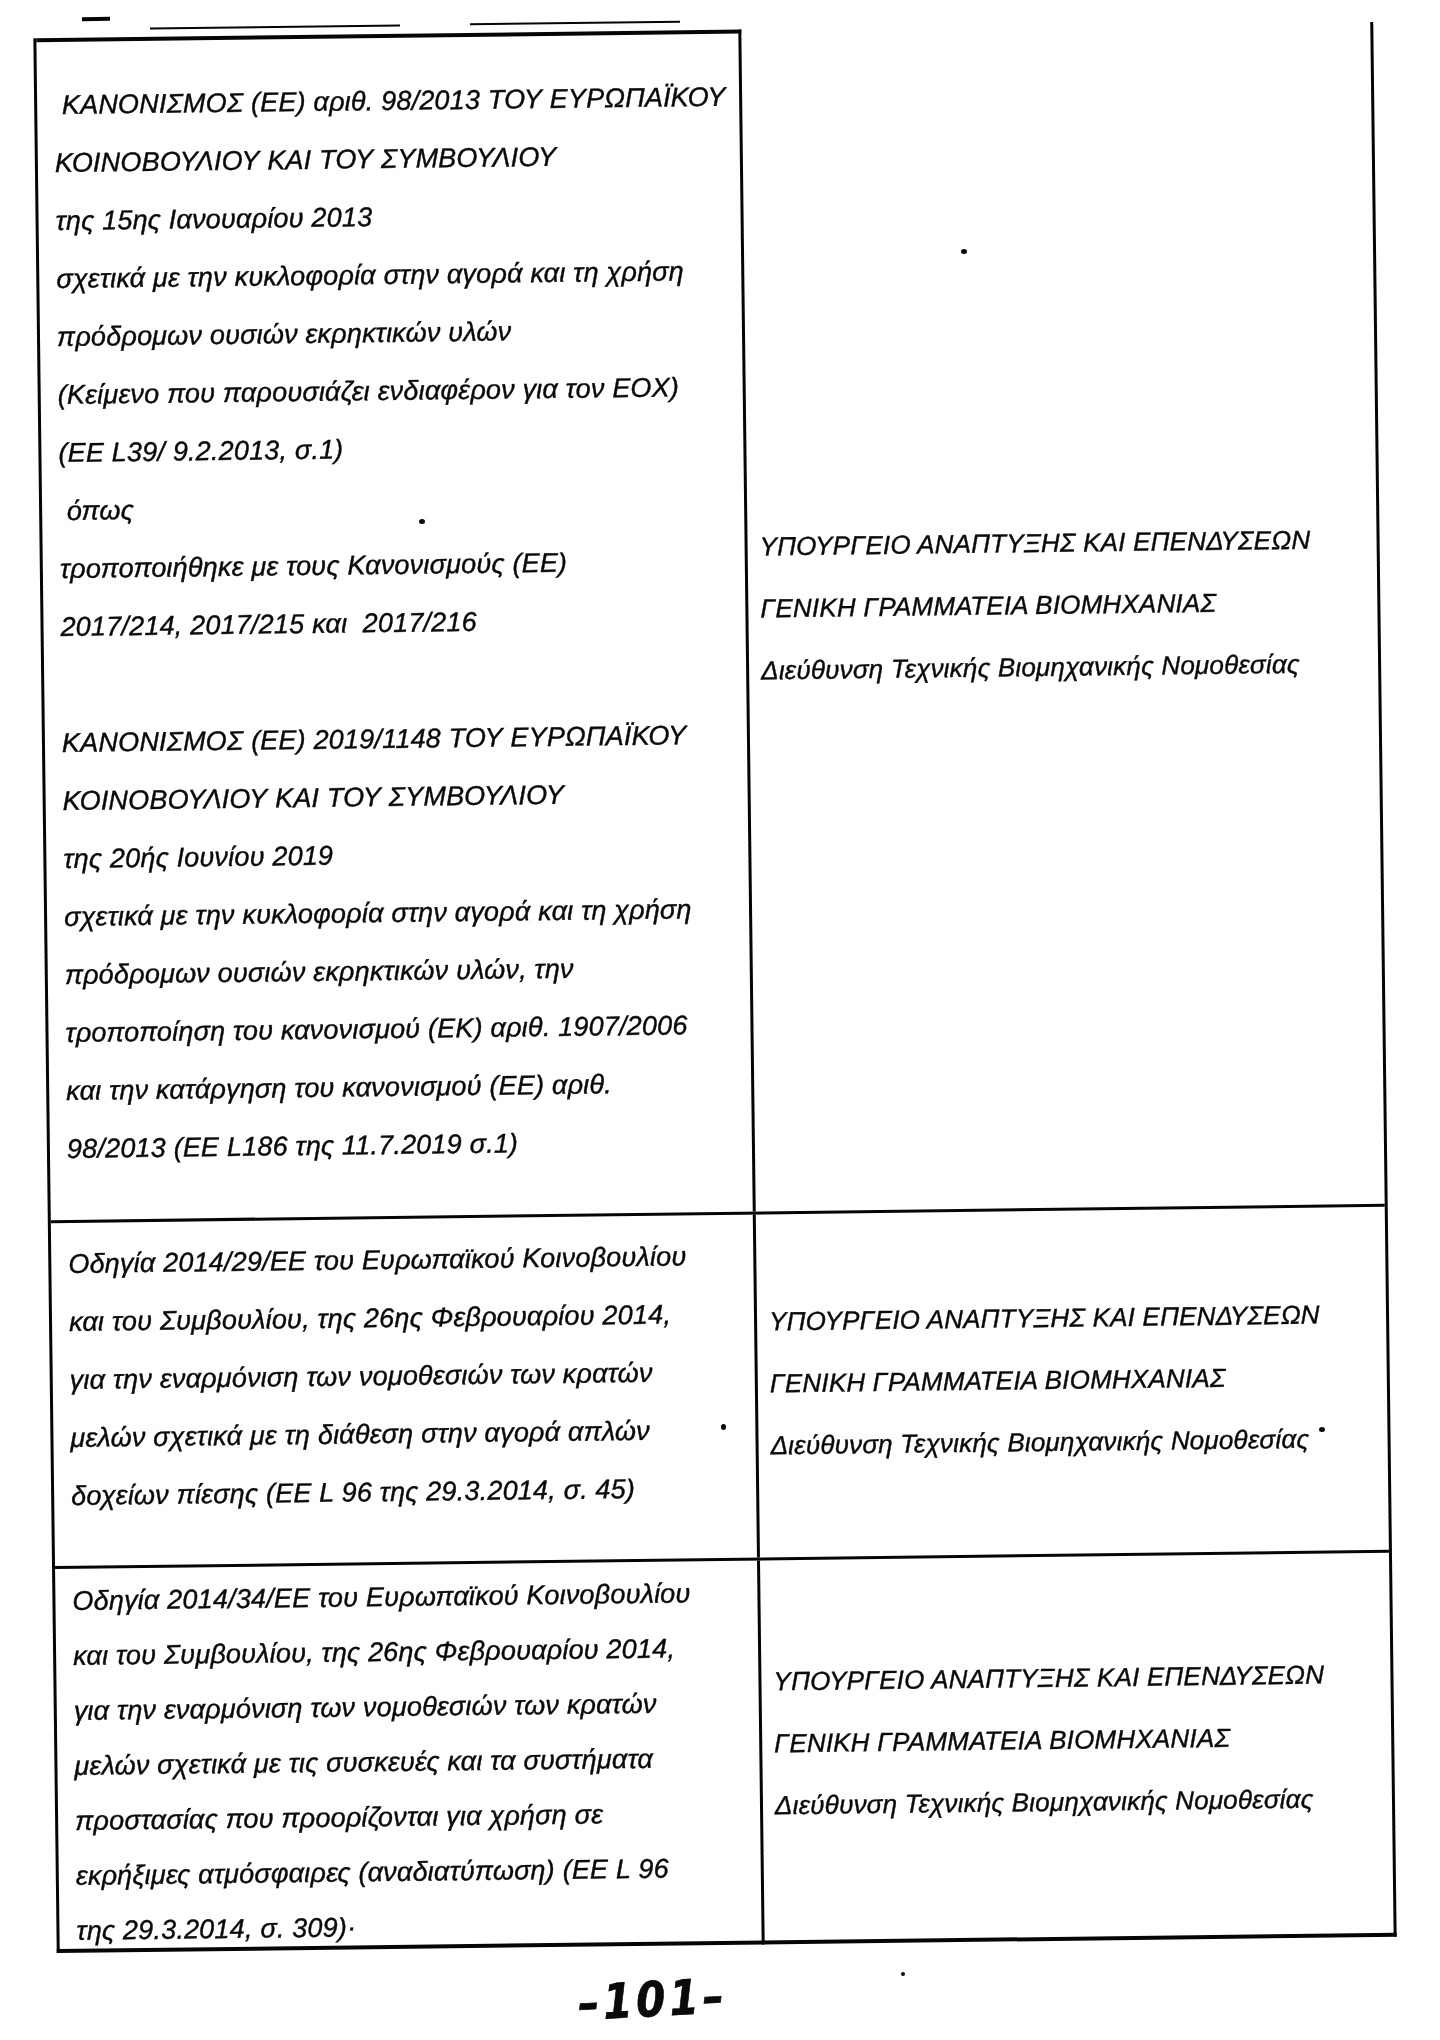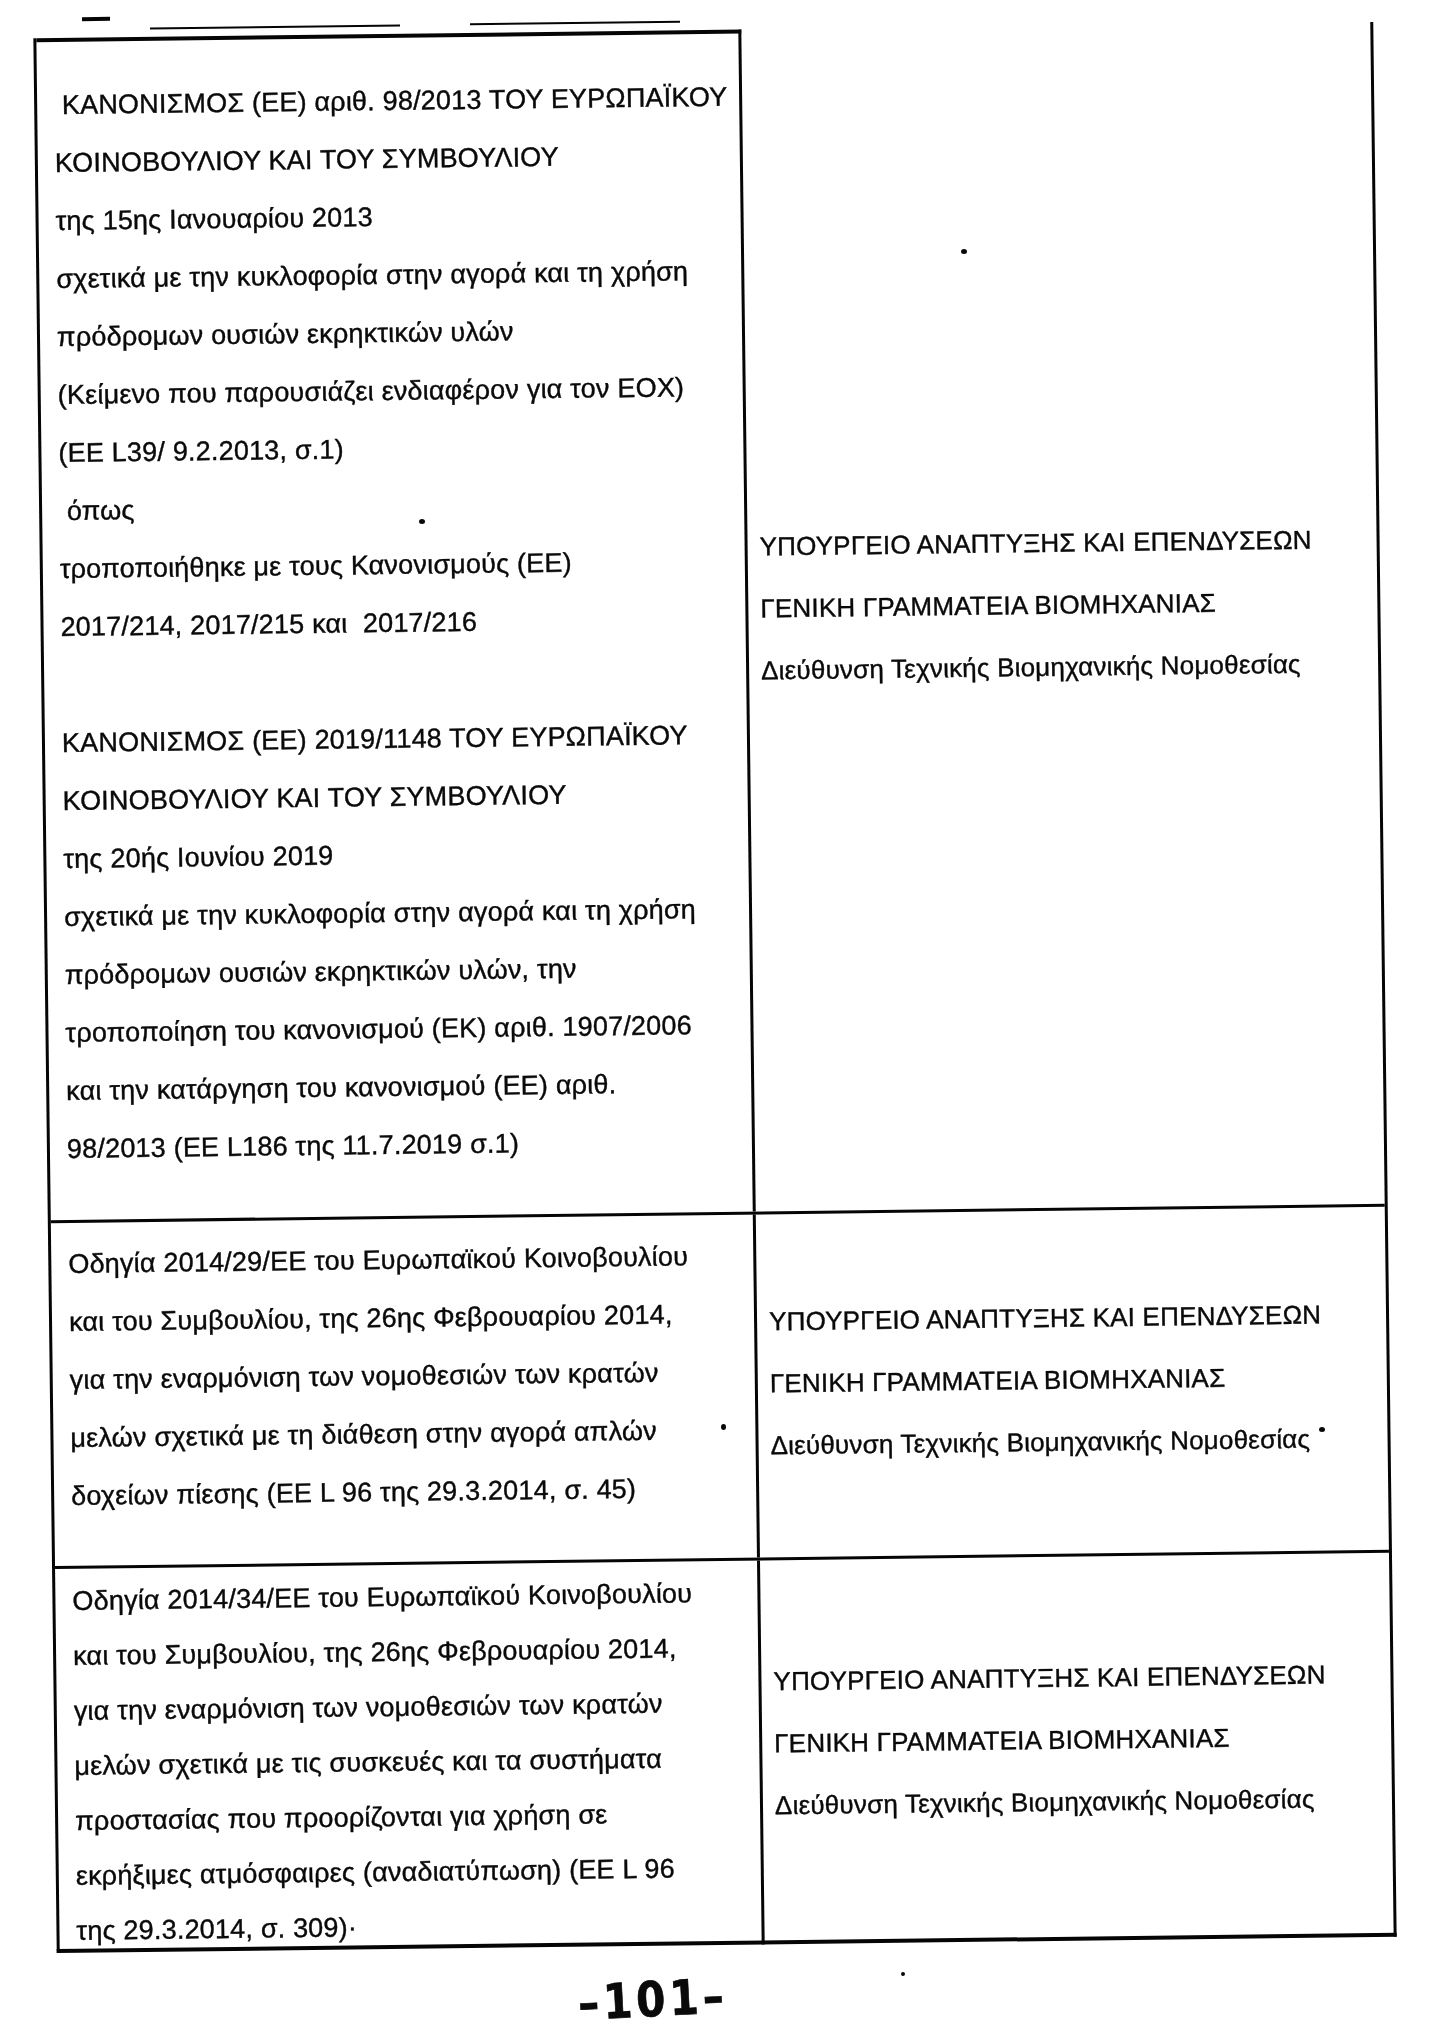--- a/index.html
+++ b/index.html
@@ -1,19 +1,19 @@
 <!DOCTYPE html>
 <html><head>
 <meta charset="utf-8">
 <style>
   * { margin:0; padding:0; box-sizing:border-box; }
   html,body { width:1440px; height:2040px; background:#ffffff; overflow:hidden; }
   body { font-family:"Liberation Sans", sans-serif; color:#0a0a0a; position:relative; }
 
-  .page { position:absolute; inset:0; background:#fff; }
+  .page { position:absolute; inset:0; background:#fff;font-style:italic; }
 
   
   .doc-table {
     position:absolute; left:45px; top:30px; width:1340px; height:1915px;
     transform:rotate(-0.7deg);
     border-left:3px solid #050505;
     border-right:3px solid #050505;
     border-bottom:4px solid #050505;
   }
   .row { display:flex; width:100%; }

